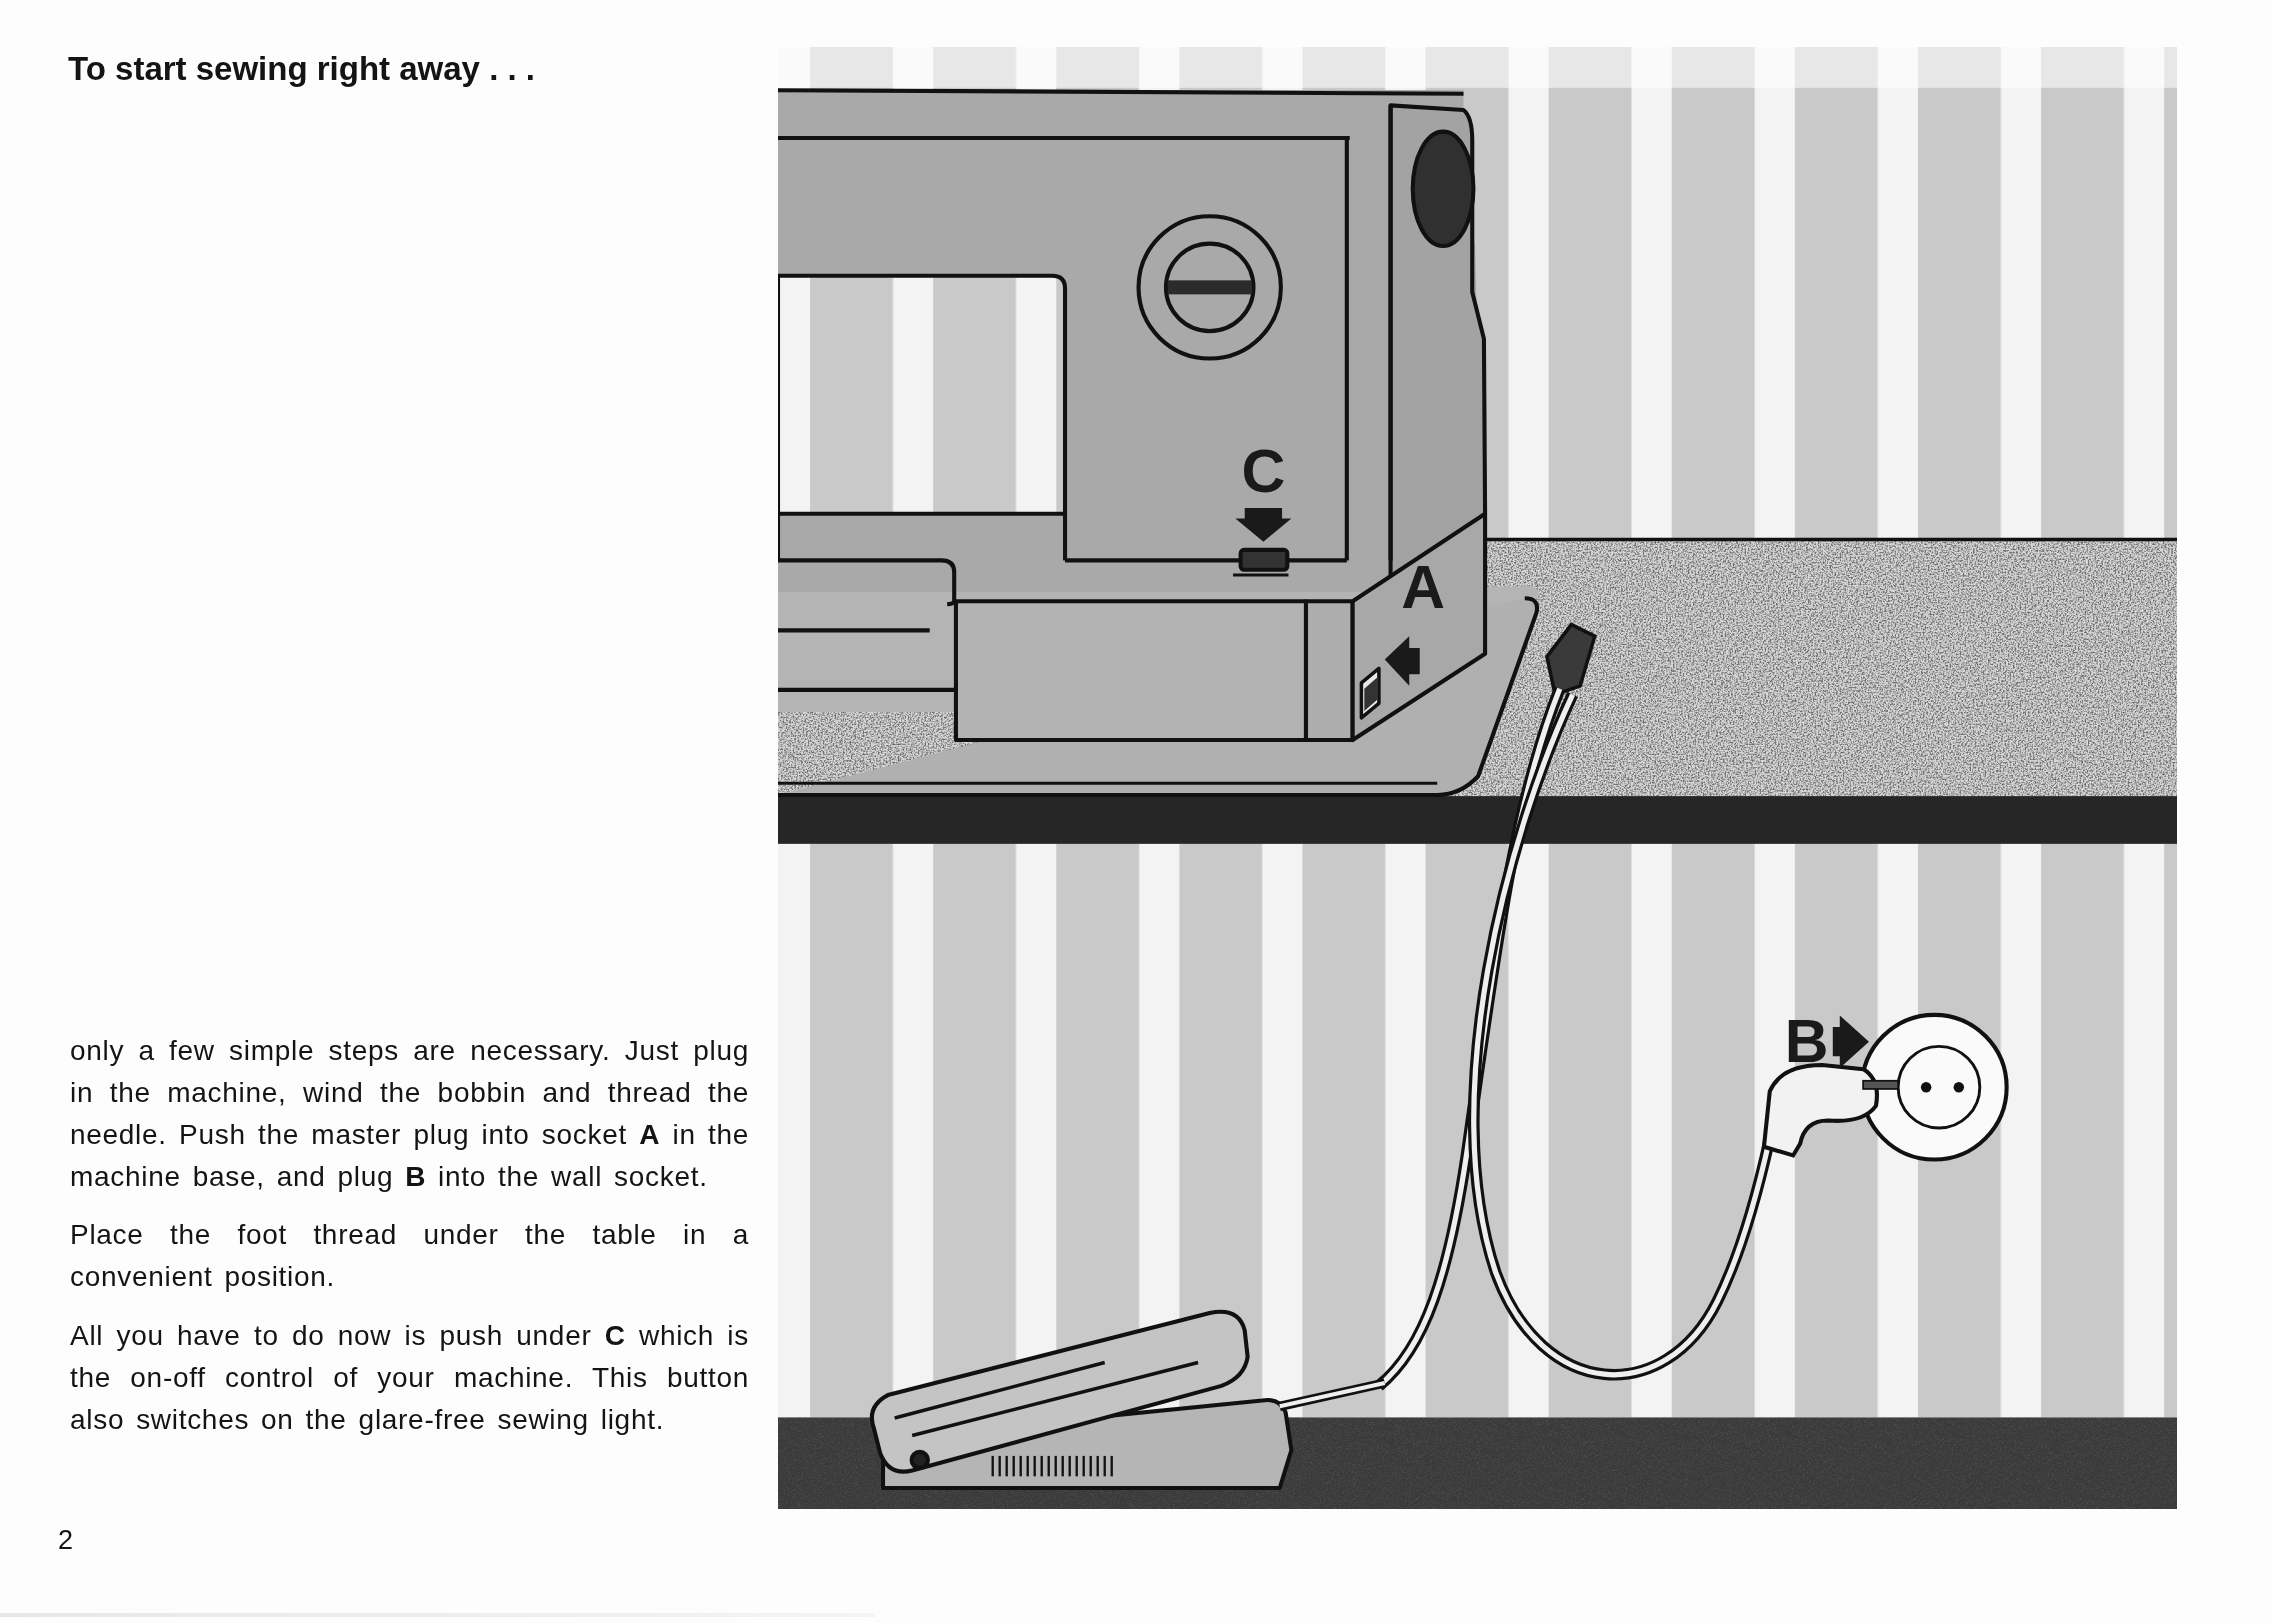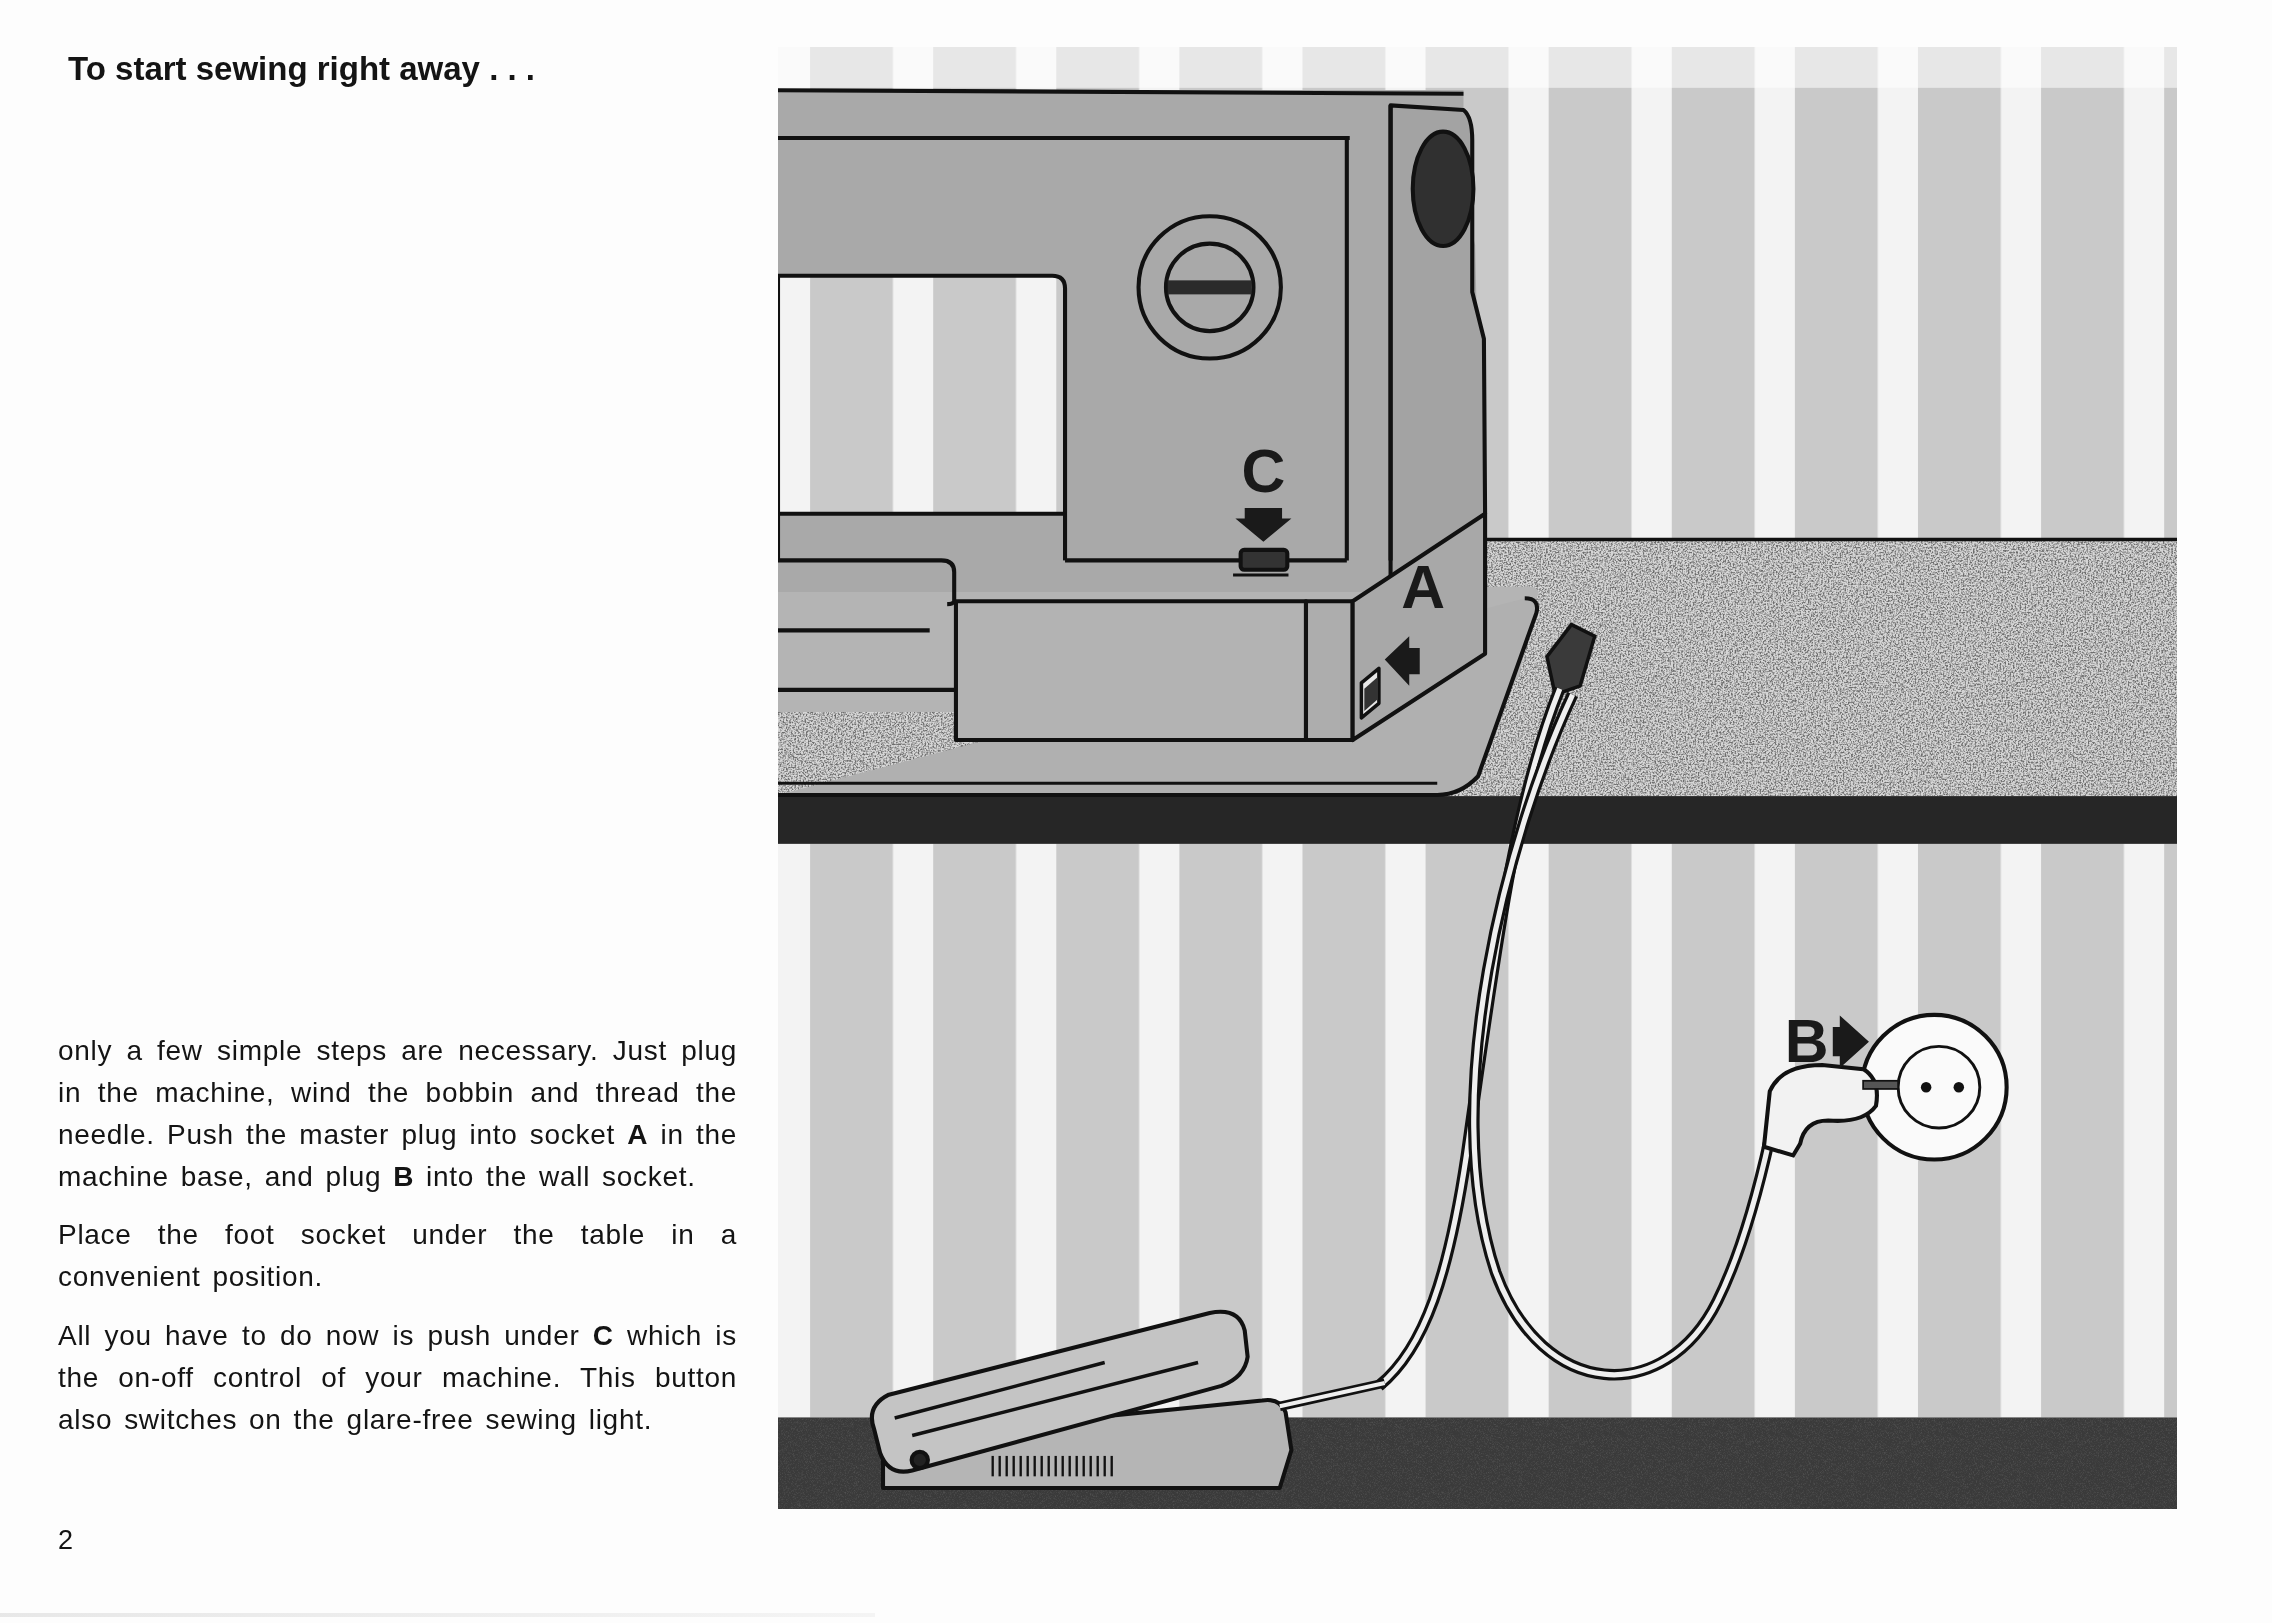--- a/index.html
+++ b/index.html
@@ -1,37 +1,37 @@
 <!DOCTYPE html>
 <html style="font-size:9.3px"><head>
 <meta charset="utf-8">
 <style>
   html, body { margin: 0; padding: 0; background: #fdfdfd; }
   body { width: 2273px; height: 1623px; position: relative; overflow: hidden;
          font-family: "Liberation Sans", sans-serif; color: #141414; }
   .title { position: absolute; left: 60px; top: 42px; font-size: 33px; font-weight: bold;
            letter-spacing: 0px; white-space: nowrap; margin: 8px; }
-  .body-col { position: absolute; left: 58px; top: 1030px; width: 679px; }
+  .body-col { position: absolute; left: 70px; top: 1030px; width: 679px; }
   .para { margin: 0 0 16.3px 0; font-size: 28px; line-height: 42px; text-align: justify;
           letter-spacing: 0.7px; word-spacing: 3.5px; }
   .para b { font-weight: bold; }
   .page-number { position: absolute; left: 58px; top: 1525px; font-size: 27px; }
   .illus { position: absolute; left: 778px; top: 47px; width: 1399px; height: 1462px; overflow: hidden; }
   .illus svg { display: block; }
   .bottom-rule { position: absolute; left: 0; top: 1613px; width: 875px; height: 3.5px;
                  background: linear-gradient(90deg, #d9d9d9, #eeeeee); opacity: 0.6; }
 </style>
 </head>
 <body>
 
 <h1 class="title">To start sewing right away . . .</h1>
 
 <div class="body-col">
   <p class="para"><span>only a few simple steps are necessary. Just plug in the machine, wind the bobbin and thread the needle. Push the master plug into socket </span><b>A</b><span> in the machine base, and plug </span><b>B</b><span> into the wall socket.</span></p>
-  <p class="para"><span>Place the foot socket under the table in a convenient position.</span></p>
+  <p class="para"><span>Place the foot thread under the table in a convenient position.</span></p>
   <p class="para"><span>All you have to do now is push under </span><b>C</b><span> which is the on-off control of your machine. This button also switches on the glare-free sewing light.</span></p>
 </div>
 
 <div class="page-number">2</div>
 
 <div class="illus">
   <svg width="1399" height="1462" viewBox="0 0 2398 2506" xmlns="http://www.w3.org/2000/svg">
     <defs>
       <pattern id="stripes" patternUnits="userSpaceOnUse" width="211" height="10" x="55">
         <rect width="211" height="10" fill="#f3f3f3"></rect>

